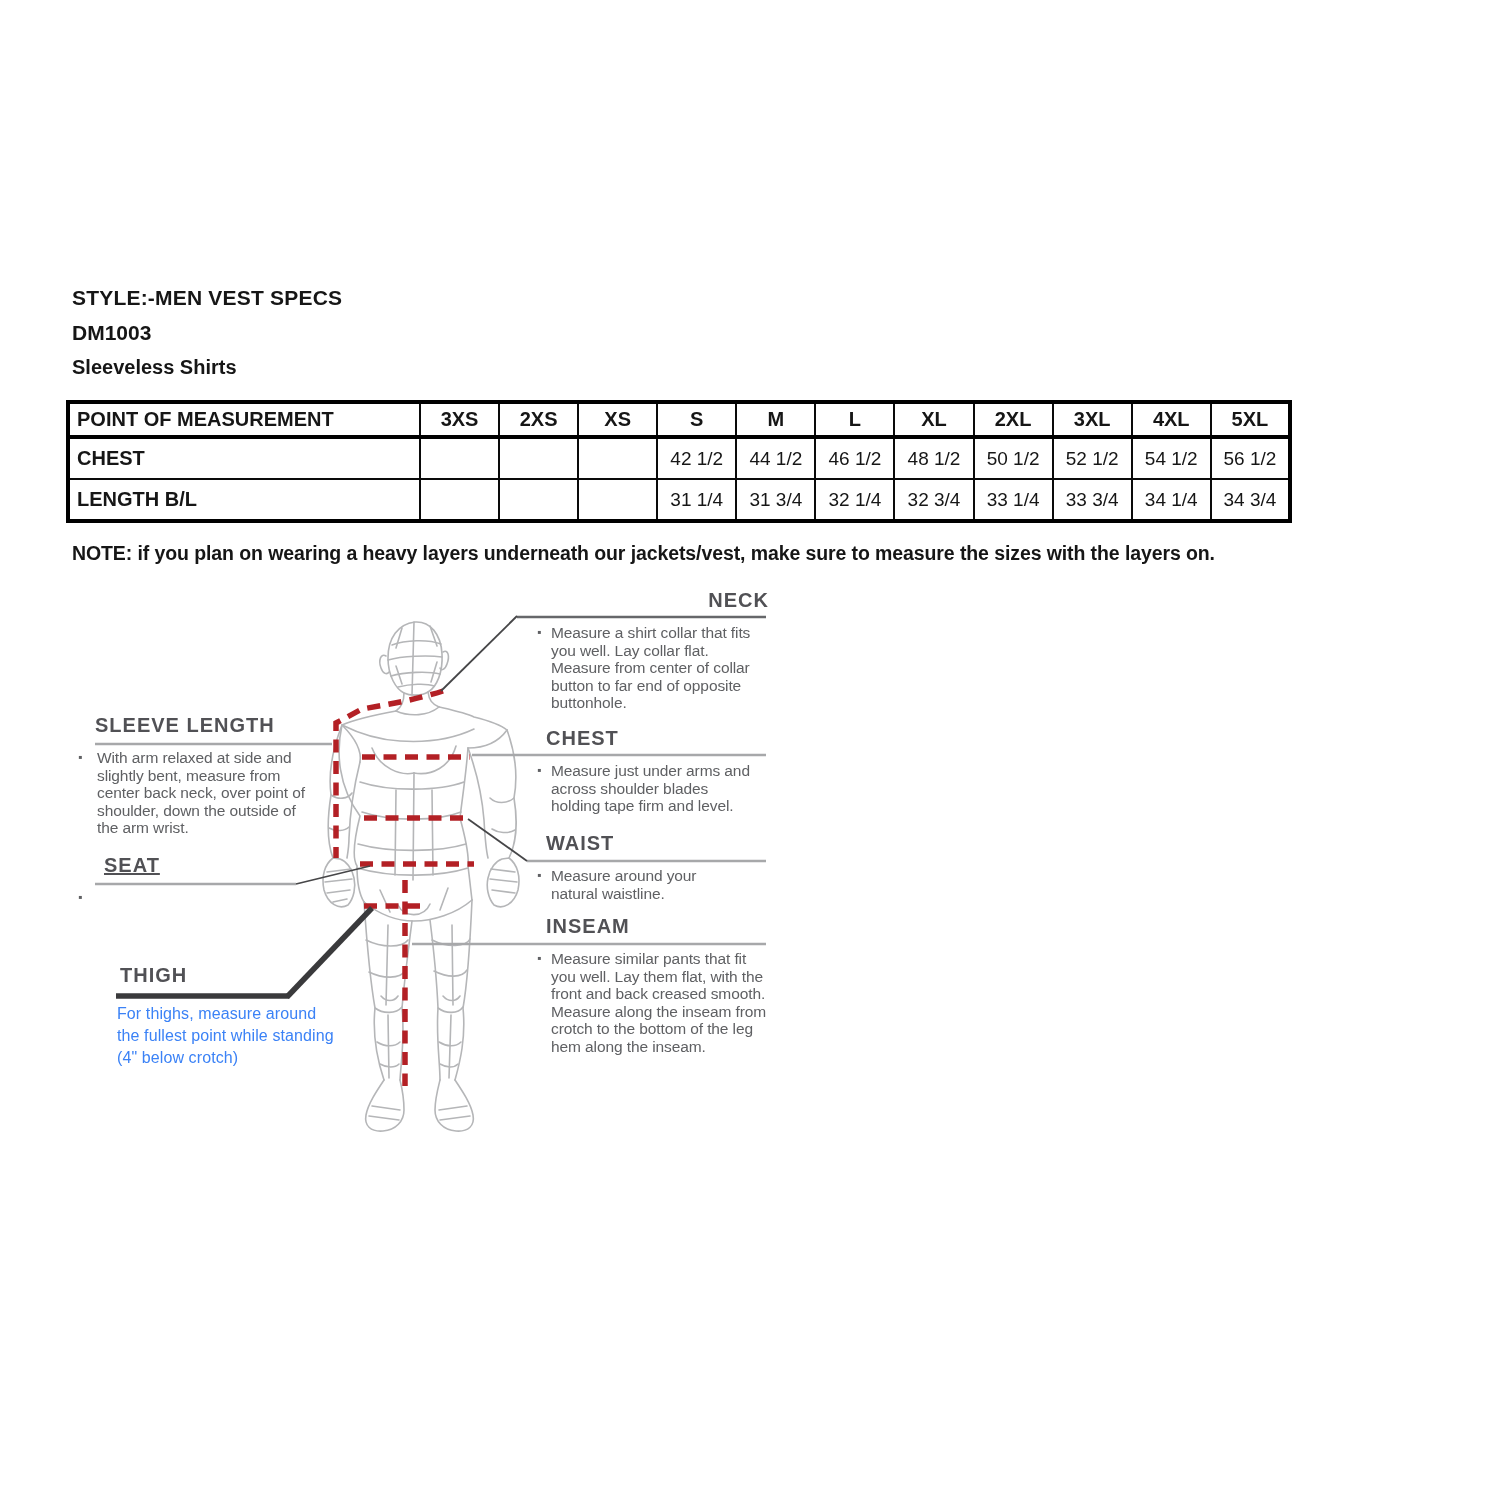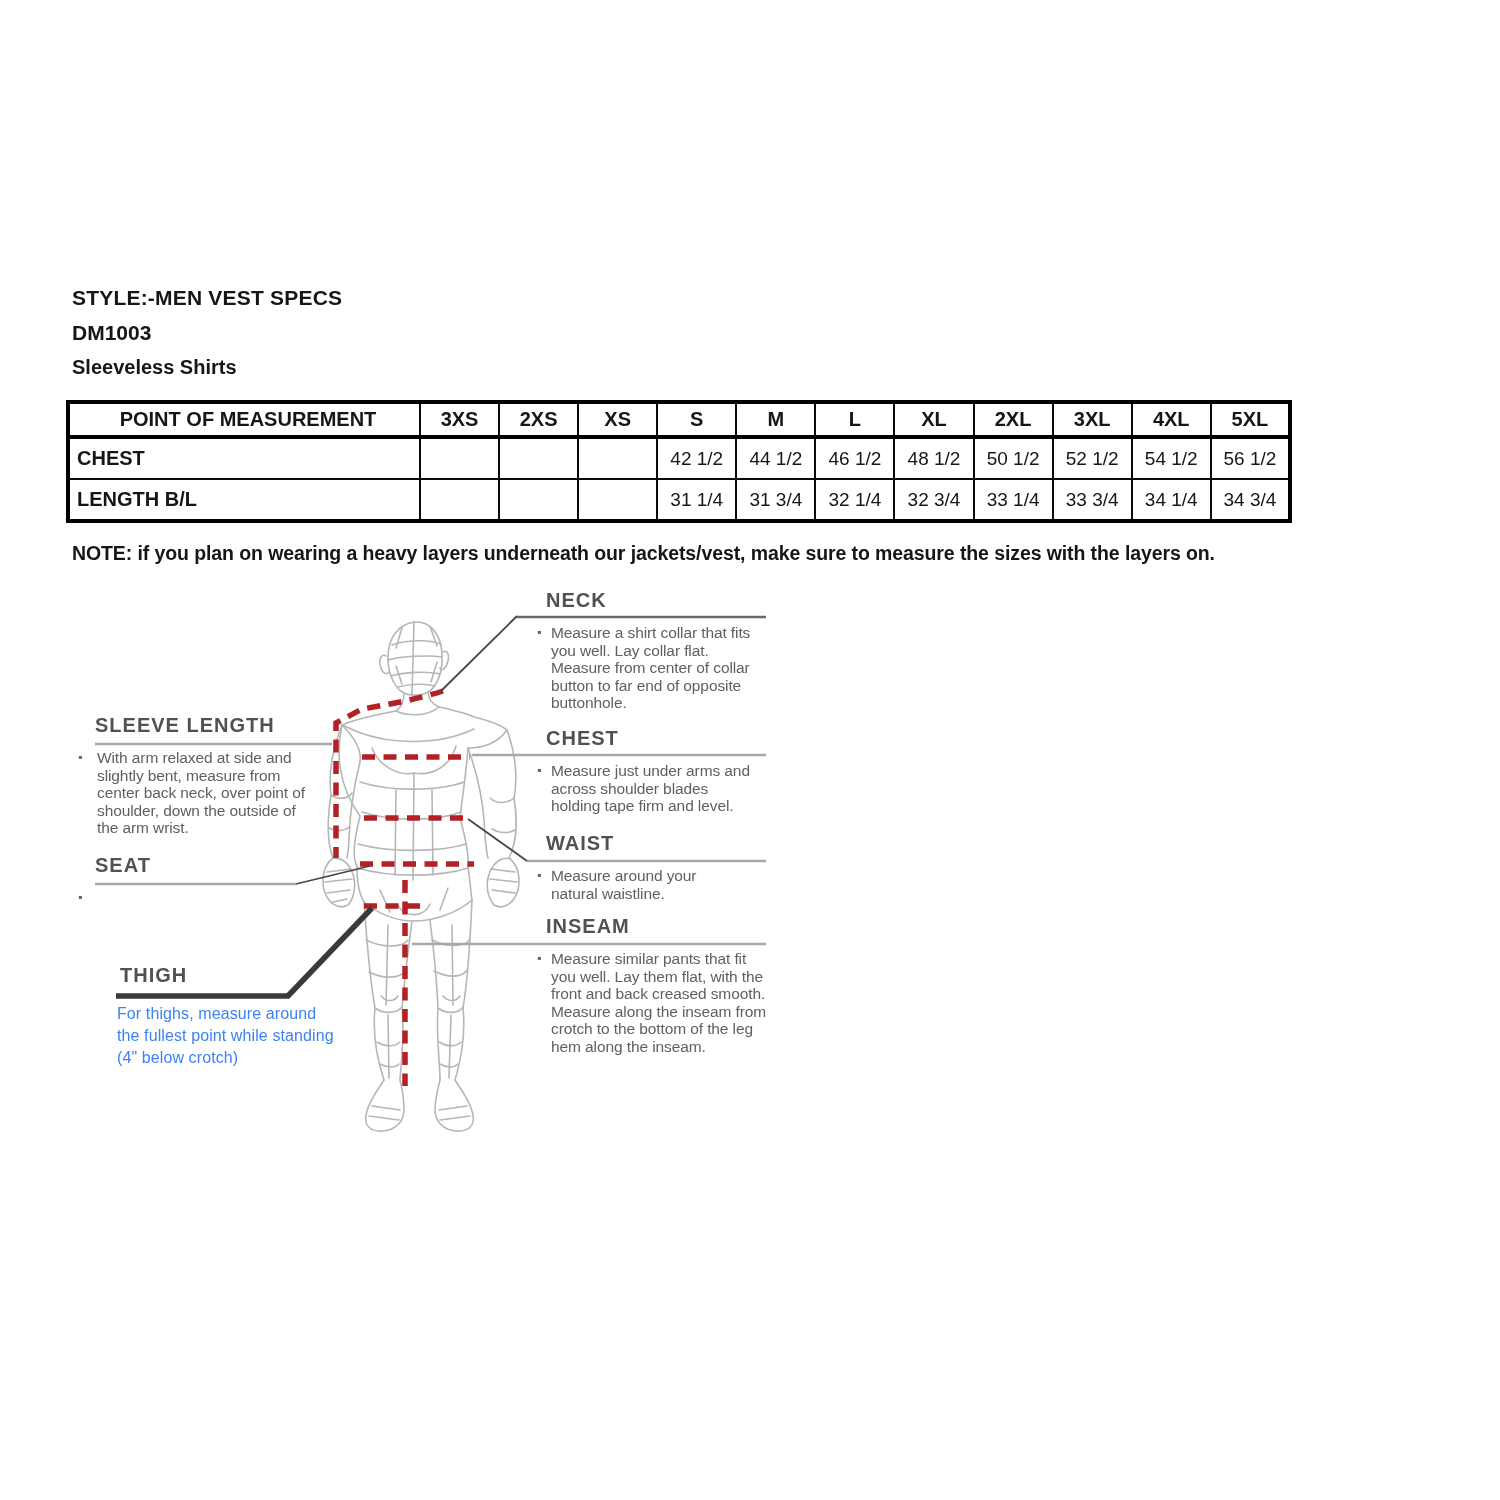--- a/index.html
+++ b/index.html
@@ -21,21 +21,21 @@
   .doc-header .t1{font-size:21px;font-weight:bold;letter-spacing:.2px;}
   .doc-header .t2{font-size:21px;font-weight:bold;margin-top:11px;}
   .doc-header .t3{font-size:20px;font-weight:bold;margin-top:11px;}
 
   
   table.size{position:absolute;left:66px;top:400px;width:1226px;border-collapse:collapse;
              table-layout:fixed;border:4px solid #000;}
   table.size th,table.size td{border:2.5px solid #0a0a0a;padding:0;}
   table.size thead tr{border-bottom:4px solid #000;}
   table.size th{height:31px;font-size:20px;font-weight:bold;text-align:center;}
-  table.size th.pom{text-align:center;padding-left:7px;}
+  table.size th.pom{text-align:left;padding-left:7px;}
   table.size td{height:39px;font-size:19px;text-align:center;font-weight:normal;}
   table.size td.rowlabel{font-weight:bold;font-size:20px;text-align:left;padding-left:7px;}
 
   
   .note{position:absolute;left:72px;top:542px;font-size:19.5px;font-weight:bold;letter-spacing:-.1px;}
 
   
   svg#diagram-lines{position:absolute;left:0;top:0;}
   .wire{stroke:var(--wireframe);fill:none;stroke-width:1.6;stroke-linecap:round;stroke-linejoin:round;}
   .meas{stroke:var(--measurement-line);fill:none;stroke-width:5.5;stroke-dasharray:13 8.5;stroke-linejoin:miter;}
@@ -43,26 +43,26 @@
   .lead-dark{stroke:#66676a;stroke-width:2.6;fill:none;}
   .conn{stroke:var(--connector);stroke-width:1.8;fill:none;}
   .thick{stroke:var(--connector-thick);stroke-width:5.5;fill:none;}
 
   
   .dsec{position:absolute;color:var(--label-text);}
   .dsec h3{margin:0 0 12px 0;font-size:20px;font-weight:bold;letter-spacing:1px;
            color:var(--heading-text);}
   .dsec p{margin:0;position:relative;font-size:15.5px;line-height:17.5px;letter-spacing:-.1px;}
   .dsec .bullet{position:absolute;left:0;top:0;font-size:12px;}
-  .sec-neck{left:537px;top:589px;}   .sec-neck h3{margin-left:9px;}   .sec-neck p{padding-left:14px;width:218px;}
+  .sec-neck{left:537px;top:589px;}   .sec-neck h3{margin-left:9px;text-align:right;}   .sec-neck p{padding-left:14px;width:218px;}
   .sec-chest{left:537px;top:727px;}  .sec-chest h3{margin-left:9px;}  .sec-chest p{padding-left:14px;width:200px;}
   .sec-waist{left:537px;top:832px;}  .sec-waist h3{margin-left:9px;}  .sec-waist p{padding-left:14px;width:190px;}
   .sec-inseam{left:537px;top:915px;} .sec-inseam h3{margin-left:9px;} .sec-inseam p{padding-left:14px;width:218px;}
   .sec-sleeve{left:78px;top:714px;}  .sec-sleeve h3{margin-left:17px;}.sec-sleeve p{padding-left:19px;width:212px;}
-  .sec-seat{left:78px;top:854px;}    .sec-seat h3{margin-left:17px;}  .sec-seat p{padding-left:19px;width:195px;}
+  .sec-seat{left:78px;top:854px;}    .sec-seat h3{margin-left:26px;text-decoration:underline;}  .sec-seat p{padding-left:19px;width:195px;}
   .sec-thigh{left:117px;top:964px;}  .sec-thigh h3{margin:0 0 16px 3px;}
   .sec-thigh p{width:225px;font-size:16px;line-height:22px;color:#3b82f6;letter-spacing:.1px;}
 </style>
 </head>
 <body>
 
 <div id="page">
 
   <div class="doc-header">
     <div class="t1">STYLE:-MEN VEST SPECS</div>

